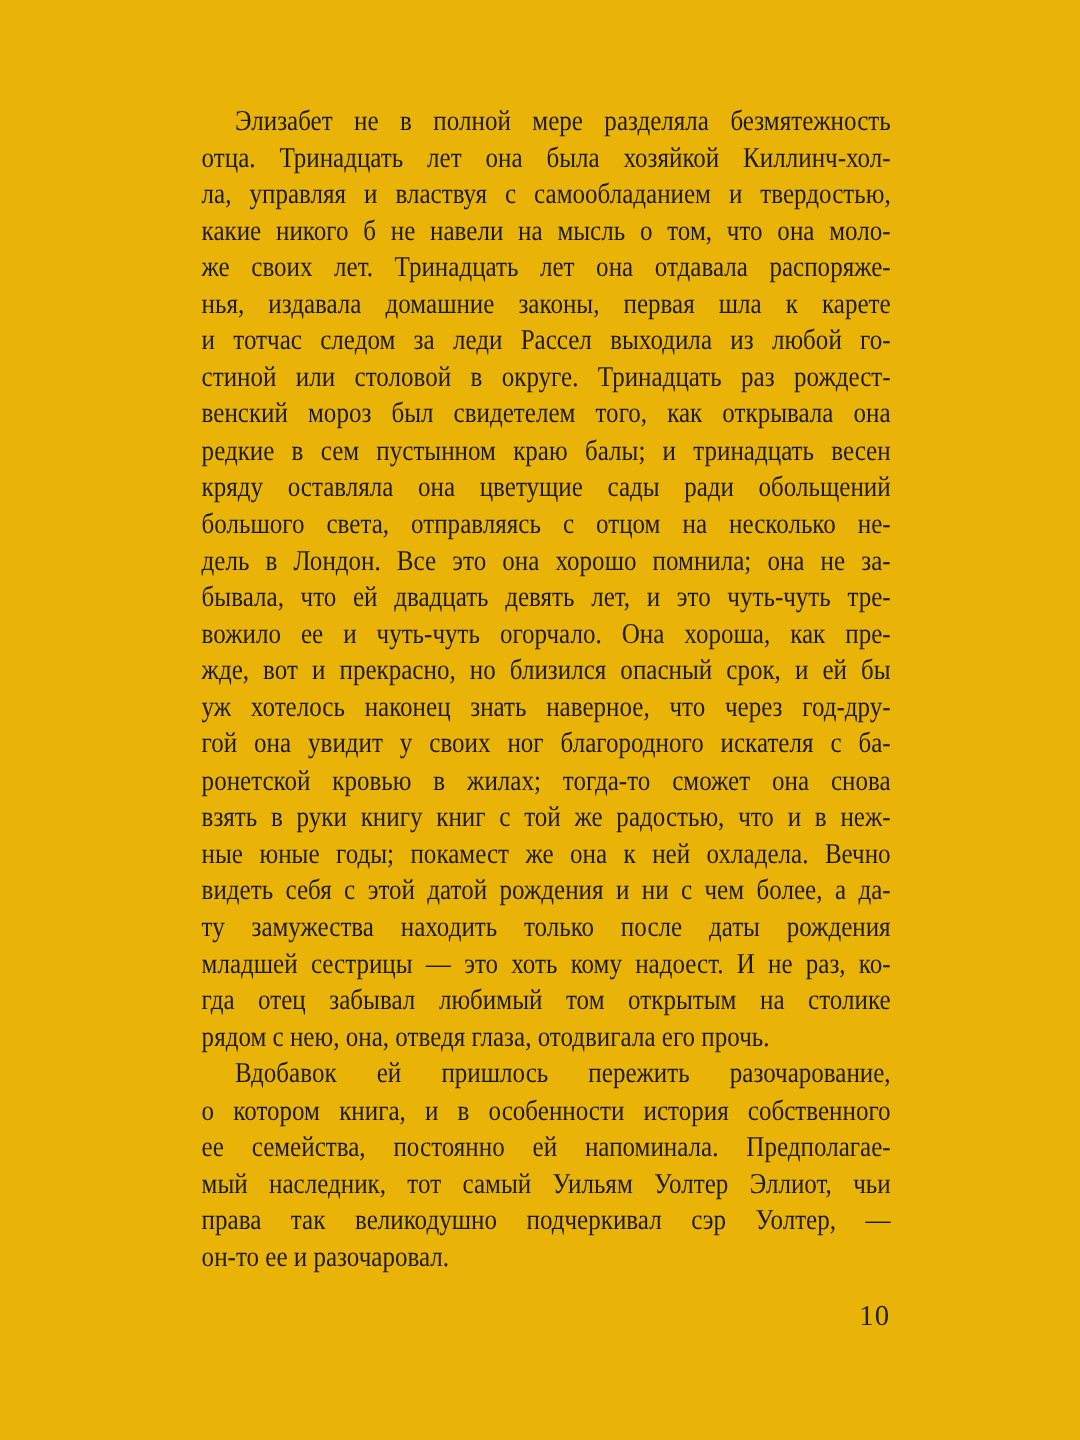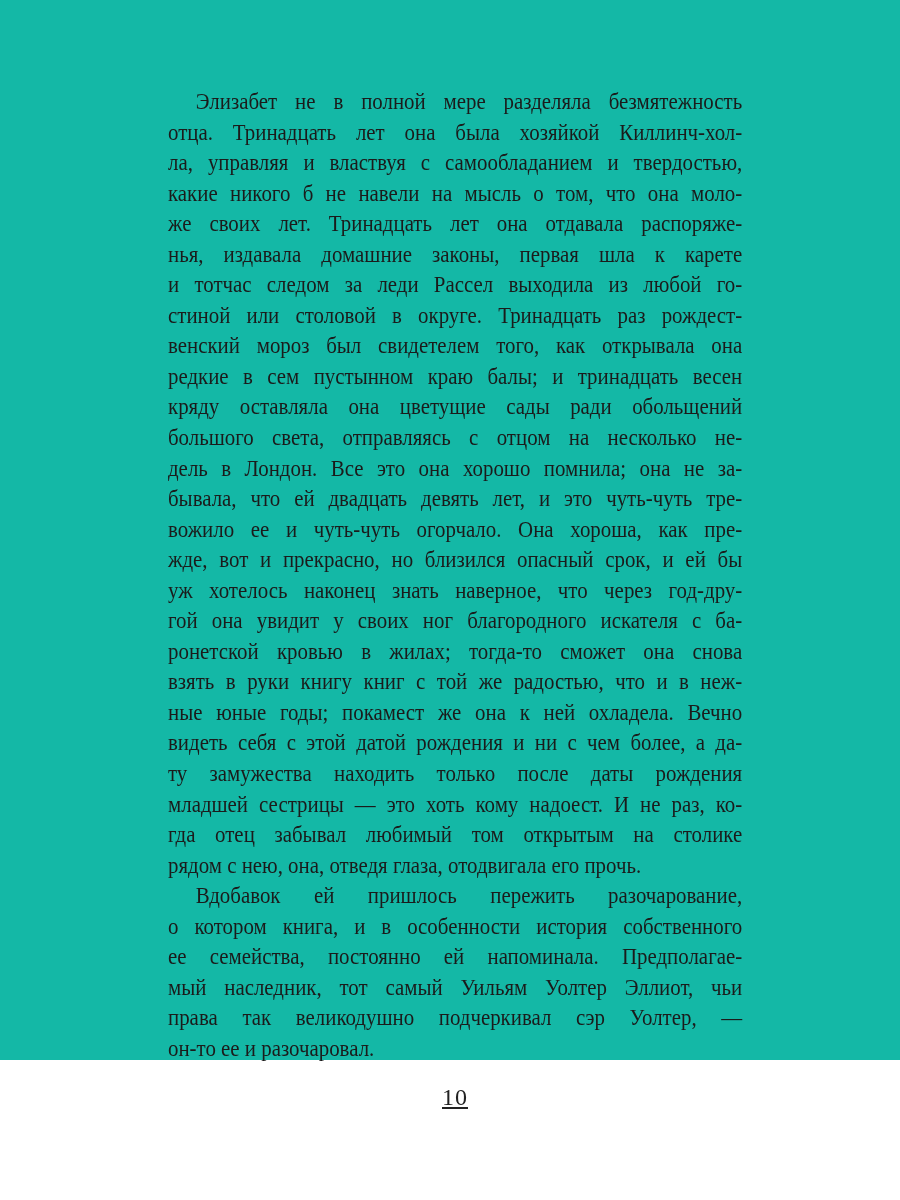--- a/index.html
+++ b/index.html
@@ -11,22 +11,22 @@
     height: 1200px;
     background: #ffffff;
     position: relative;
     overflow: hidden;
     font-family: "Liberation Serif", "DejaVu Serif", serif;
   }
   .book-page {
     position: absolute;
     left: 0; top: 0;
     width: 900px;
-    height: 1060px;
-    background: #14b8a6;
+    height: 1200px;
+    background: #eab308;
     color: #1b1b1b;
   }
   .text-block {
     position: absolute;
     left: 168px;
     top: 86px;
     width: 660px;               
     transform: scaleX(0.87);    
     transform-origin: left top;
     font-size: 24px;
@@ -43,25 +43,24 @@
     text-indent: 32px;
   }
   .line.para-end {
     text-align-last: left;
   }
   .page-number {
     position: absolute;
     left: 168px;
     top: 1084px;
     width: 574px;
-    text-align: center;
+    text-align: right;
     font-size: 24px;
     letter-spacing: 1px;
     color: #222222;
-    text-decoration: underline;
   }
 </style>
 </head>
 <body>
 
 <div class="book-page">
   <div class="text-block">
     <div class="line indent">Элизабет не в полной мере разделяла безмятежность</div>
     <div class="line">отца. Тринадцать лет она была хозяйкой Киллинч-хол-</div>
     <div class="line">ла, управляя и властвуя с самообладанием и твердостью,</div>

